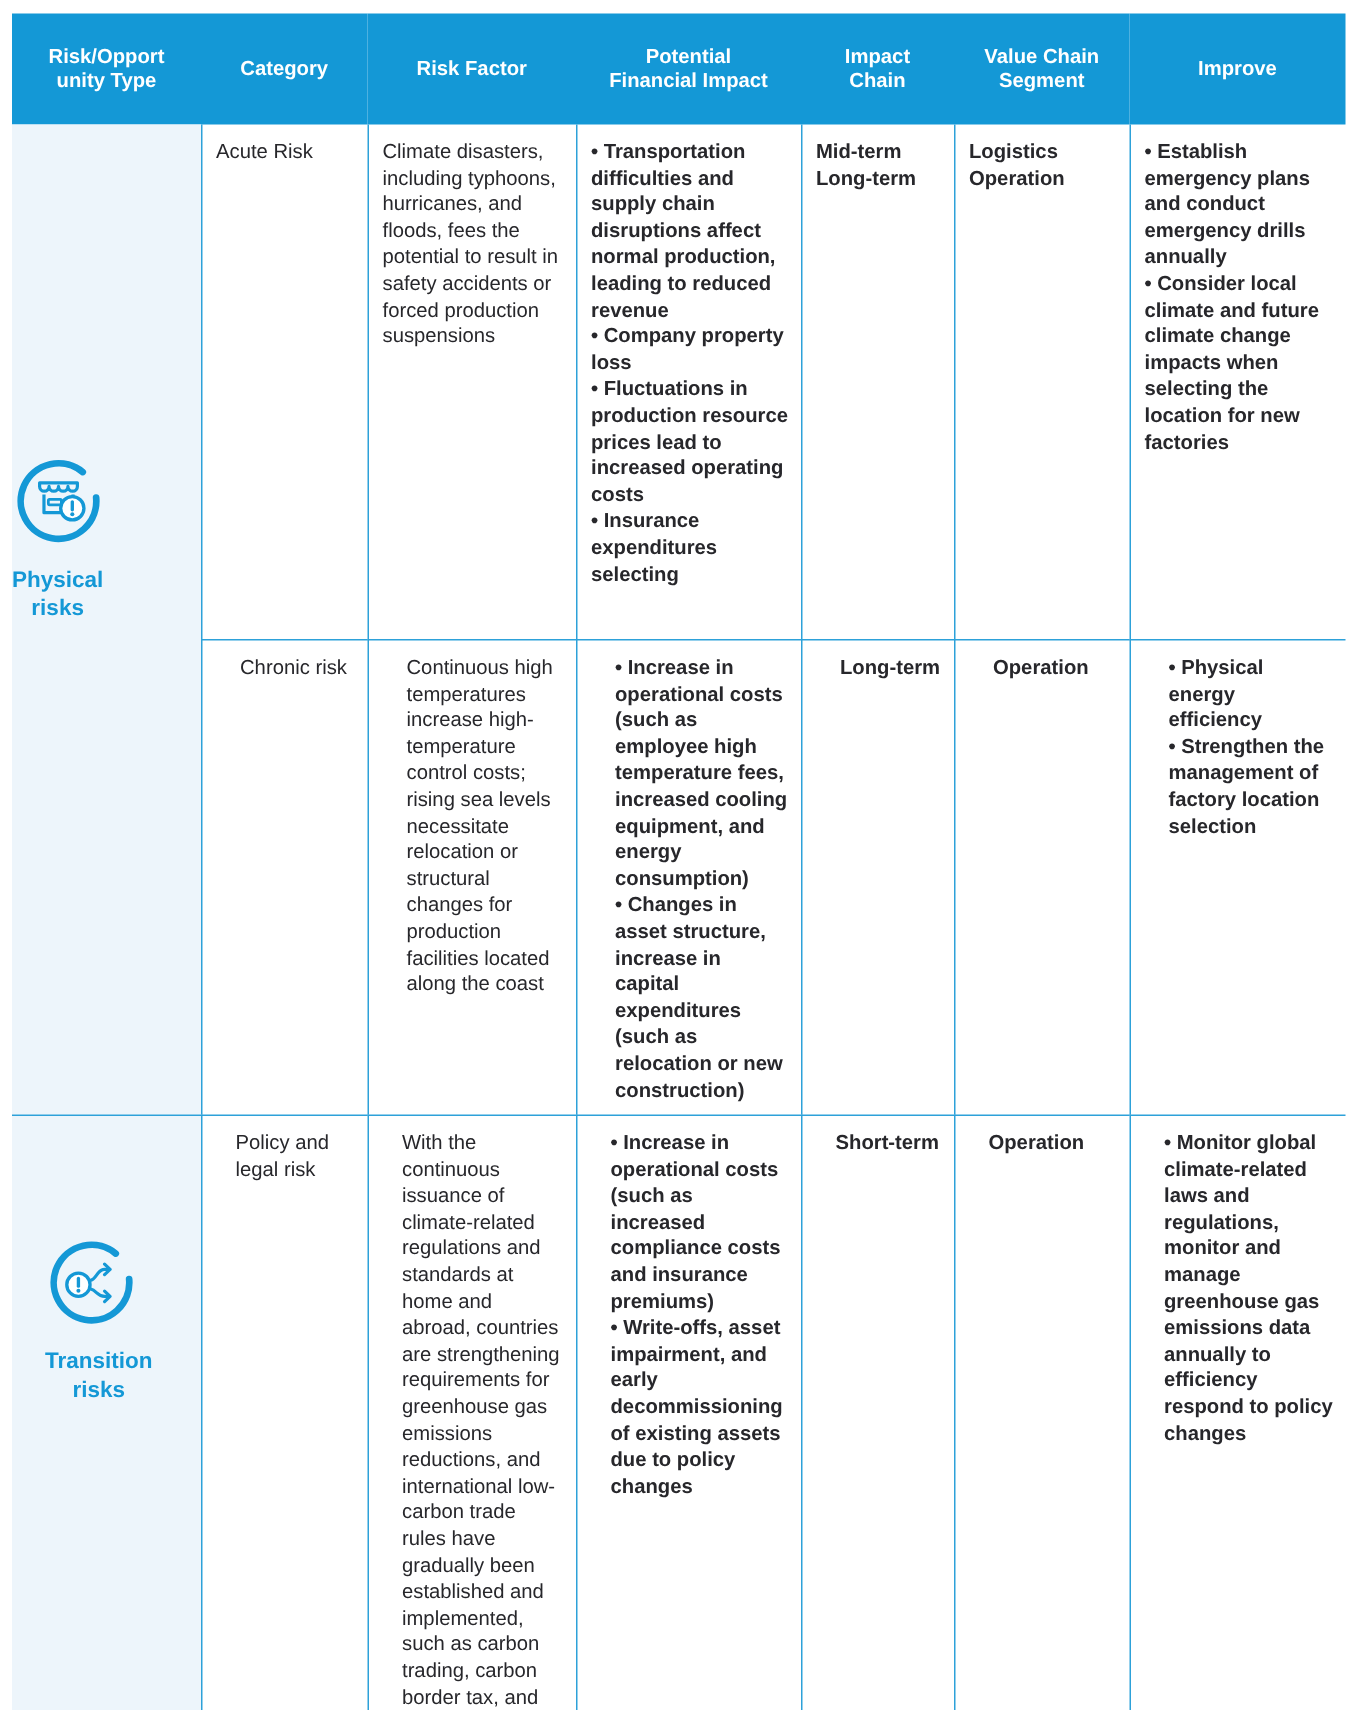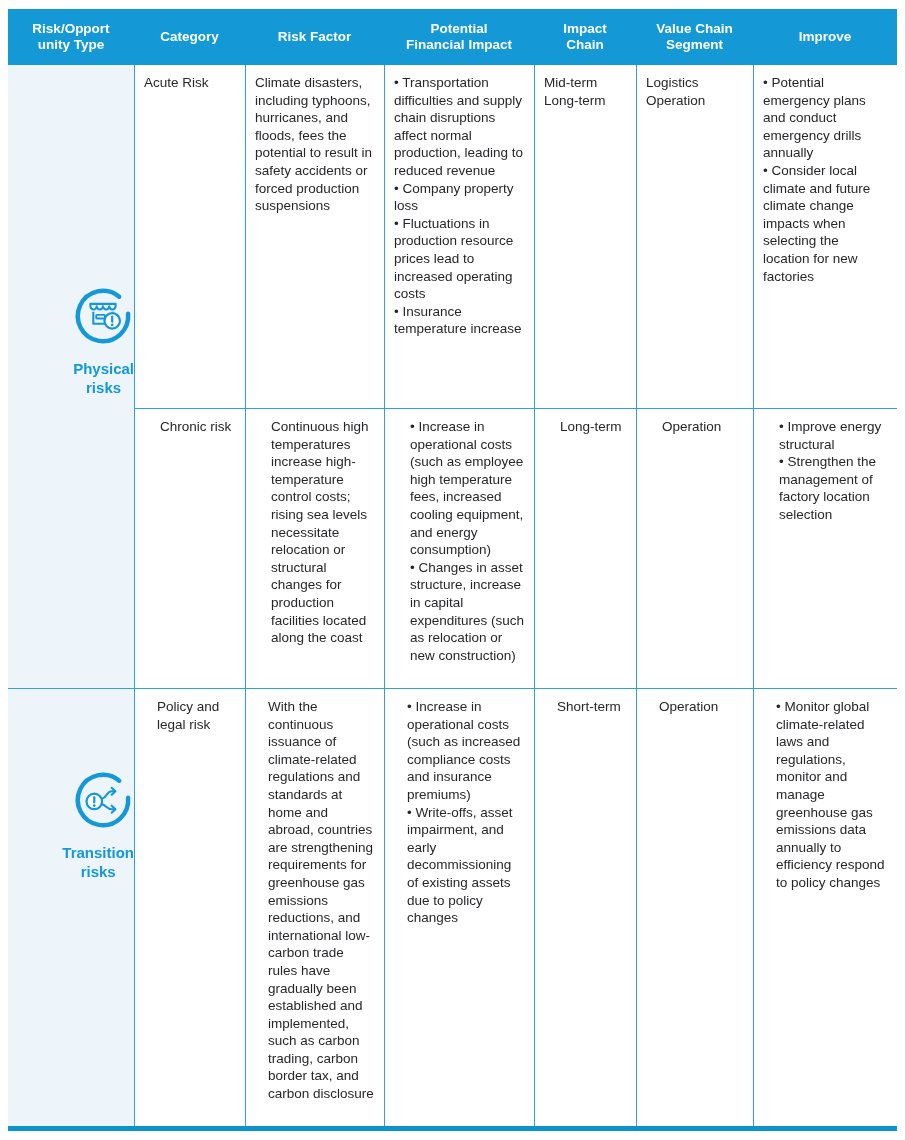--- a/index.html
+++ b/index.html
@@ -11,37 +11,37 @@
     --body-text:#27272b;
     --bottom-bar:#0b93cf;
   }
   html,body{margin:0;padding:0;background:#fff;}
   body{width:905px;height:1140px;overflow:hidden;
        font-family:"Liberation Sans","DejaVu Sans",sans-serif;}
   .page{box-sizing:border-box;padding:9px 8px 0 8px;}
   table.risk-table{border-collapse:separate;border-spacing:0;table-layout:fixed;width:889px;}
   col.c1{width:126px}col.c2{width:111px}col.c3{width:139px}col.c4{width:150px}
   col.c5{width:102px}col.c6{width:117px}col.c7{width:144px}
-  thead tr{height:56px;}
+  thead tr{height:74px;}
   th{background:var(--header-bg);color:var(--header-text);font-weight:bold;
      font-size:13.5px;line-height:16.5px;text-align:center;vertical-align:middle;padding:0 4px;}
   .th-label{white-space:pre-line;}
   td{vertical-align:top;font-size:13.5px;line-height:17.6px;color:var(--body-text);
      padding:9px 8px 8px 9px;word-wrap:break-word;}
   td.c{border-left:1px solid var(--line);}
   tr.row-b td{border-top:1px solid var(--line);padding-left:25px;}
   tr.row-c td{border-top:1px solid var(--line);padding-left:22px;}
   tr.row-a{height:343px;} tr.row-b{height:280px;} tr.row-c{height:438px;}
   td.type-cell{background:var(--type-col-bg);padding:0;vertical-align:top;}
-  .type-inner{display:flex;flex-direction:column;align-items:flex-end;}
+  .type-inner{display:flex;flex-direction:column;align-items:flex-start;}
   .g1 .type-inner{padding-top:220px;}
   .g2 .type-inner{padding-top:80px;}
   .type-label{margin-top:7px;font-weight:bold;font-size:15px;line-height:19px;
               color:var(--accent);text-align:center;white-space:pre-line;}
-  .li{margin:0;}
+  .li{margin:0;font-weight:bold;}
   .bottom-bar{width:889px;height:5px;background:var(--bottom-bar);}
 </style>
 </head>
 <body>
 
 <div class="page">
   <table class="risk-table">
     <colgroup>
       <col class="c1">
         <col class="c2">
@@ -99,38 +99,38 @@
 risks</div>
           </div>
         </td>
         <td class="c">Acute Risk</td>
         <td class="c">Climate disasters, including typhoons, hurricanes, and floods, fees the potential to result in safety accidents or forced production suspensions</td>
         <td class="c">
             <div>
               <div class="li">• Transportation difficulties and supply chain disruptions affect normal production, leading to reduced revenue</div>
               <div class="li">• Company property loss</div>
               <div class="li">• Fluctuations in production resource prices lead to increased operating costs</div>
-              <div class="li">• Insurance temperature increase</div>
+              <div class="li">• Insurance expenditures selecting</div>
             </div>
           </td>
         <td class="c">
             <div>
               <div class="li">Mid-term</div>
               <div class="li">Long-term</div>
             </div>
           </td>
         <td class="c">
             <div>
               <div class="li">Logistics</div>
               <div class="li">Operation</div>
             </div>
           </td>
         <td class="c">
             <div>
-              <div class="li">• Potential emergency plans and conduct emergency drills annually</div>
+              <div class="li">• Establish emergency plans and conduct emergency drills annually</div>
               <div class="li">• Consider local climate and future climate change impacts when selecting the location for new factories</div>
             </div>
           </td>
       </tr>
       <tr class="row-b">
         <td class="c">Chronic risk</td>
         <td class="c">Continuous high temperatures increase high-temperature control costs; rising sea levels necessitate relocation or structural changes for production facilities located along the coast</td>
         <td class="c">
             <div>
               <div class="li">• Increase in operational costs (such as employee high temperature fees, increased cooling equipment, and energy consumption)</div>
@@ -142,21 +142,21 @@
               <div class="li">Long-term</div>
             </div>
           </td>
         <td class="c">
             <div>
               <div class="li">Operation</div>
             </div>
           </td>
         <td class="c">
             <div>
-              <div class="li">• Improve energy structural</div>
+              <div class="li">• Physical energy efficiency</div>
               <div class="li">• Strengthen the management of factory location selection</div>
             </div>
           </td>
       </tr>
       <tr class="row-c">
         <td class="type-cell g2">
           <div class="type-inner">
             <span>
               <svg width="62" height="62" viewBox="0 0 64 64" fill="none">
                 <path d="M 57.9 29.7 A 26 26 0 1 1 48.7 12.1" stroke="var(--accent)" stroke-width="4.6" stroke-linecap="round"></path>

